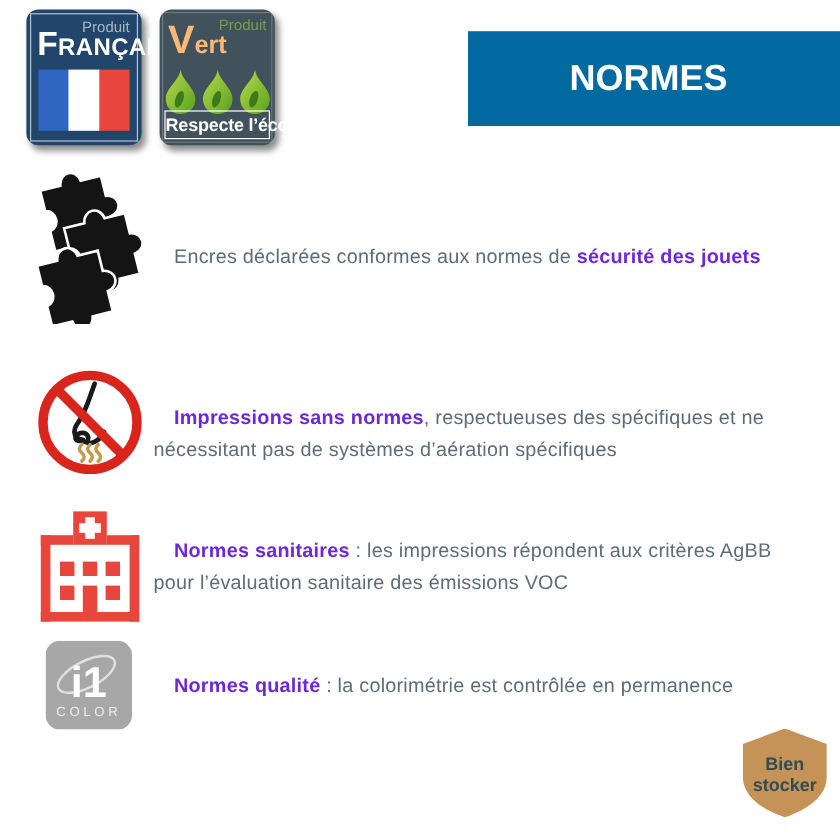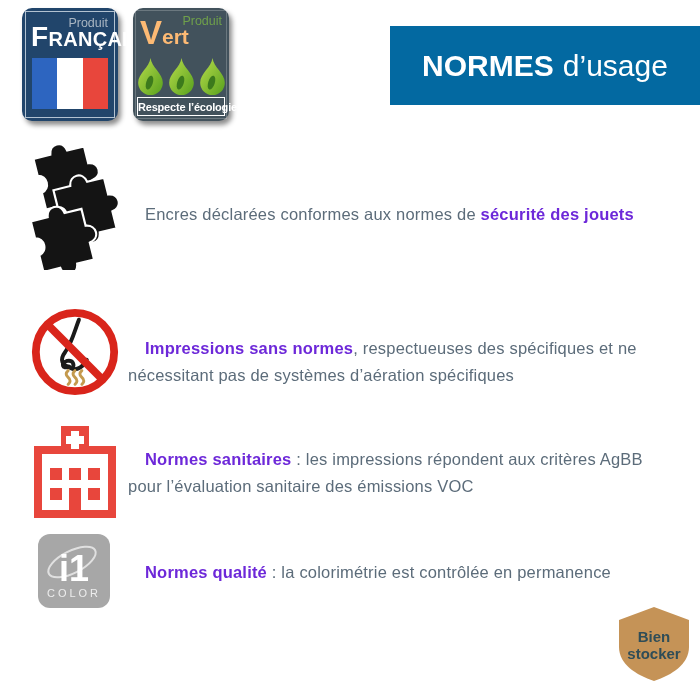--- a/index.html
+++ b/index.html
@@ -18,21 +18,21 @@
   .flag{position:absolute;left:6px;right:6px;top:46px;bottom:8px;display:flex;}
   .flag div{flex:1;}
   .badge-vert{left:133px;width:96px;height:113px;background:#42525c;}
   .badge-vert .inner{position:absolute;inset:2px;border:1px solid rgba(255,255,255,.22);}
   .vert-produit{position:absolute;top:6px;right:7px;font-size:12.5px;color:#6fa04b;}
   .vert-name{position:absolute;top:6px;left:7px;color:#fdba74;font-weight:bold;
              font-size:21px;white-space:nowrap;}
   .vert-name::first-letter{font-size:33px;}
   .drops{position:absolute;top:50px;left:0;right:0;display:flex;justify-content:center;gap:6px;}
   .vert-caption{position:absolute;left:4px;right:4px;bottom:5px;border:1px solid #ffffff;
-    color:#ffffff;font-size:11px;font-weight:bold;text-align:center;padding:2.5px 0;
+    color:#ffffff;font-size:15px;font-weight:bold;text-align:center;padding:2.5px 0;
     white-space:nowrap;letter-spacing:-.2px;}
   
   .banner{position:absolute;left:390px;top:26px;width:310px;height:79px;background:#0369a1;
     display:flex;align-items:center;justify-content:center;color:#fff;font-size:30px;}
   .banner .bold{font-weight:bold;margin-right:9px;}
   
   .icon{position:absolute;}
   .txt{position:absolute;left:128px;width:565px;font-size:16.5px;letter-spacing:.2px;
        color:#5c6c7a;}
   .txt .line{line-height:27px;}
@@ -82,21 +82,20 @@
     <svg width="25" height="37" viewBox="0 0 24 36">
       <use href="#drop" fill="url(#dropGrad)"></use>
         <ellipse cx="11" cy="24" rx="3.2" ry="7" fill="#3c7a1c" transform="rotate(18 11 24)"></ellipse>
       </svg>
   </div>
   <div class="vert-caption">Respecte l’écologie</div>
 </div>
 
 <div class="banner">
   <span class="bold">NORMES</span>
-  <span class="light">d’usage</span>
 </div>
 
 <svg class="icon" style="left:24px;top:138px" width="96" height="132" viewBox="0 0 100 152">
   <g fill="#141414" stroke="#ffffff" stroke-width="2.5">
     <use href="#jig" transform="translate(12,16) rotate(-14 30 30)"></use>
     <use href="#jig" transform="translate(35,52) rotate(-14 30 30)"></use>
     <use href="#jig" transform="translate(9,88) rotate(-14 30 30)"></use>
   </g>
 </svg>
 <div class="txt t1">

